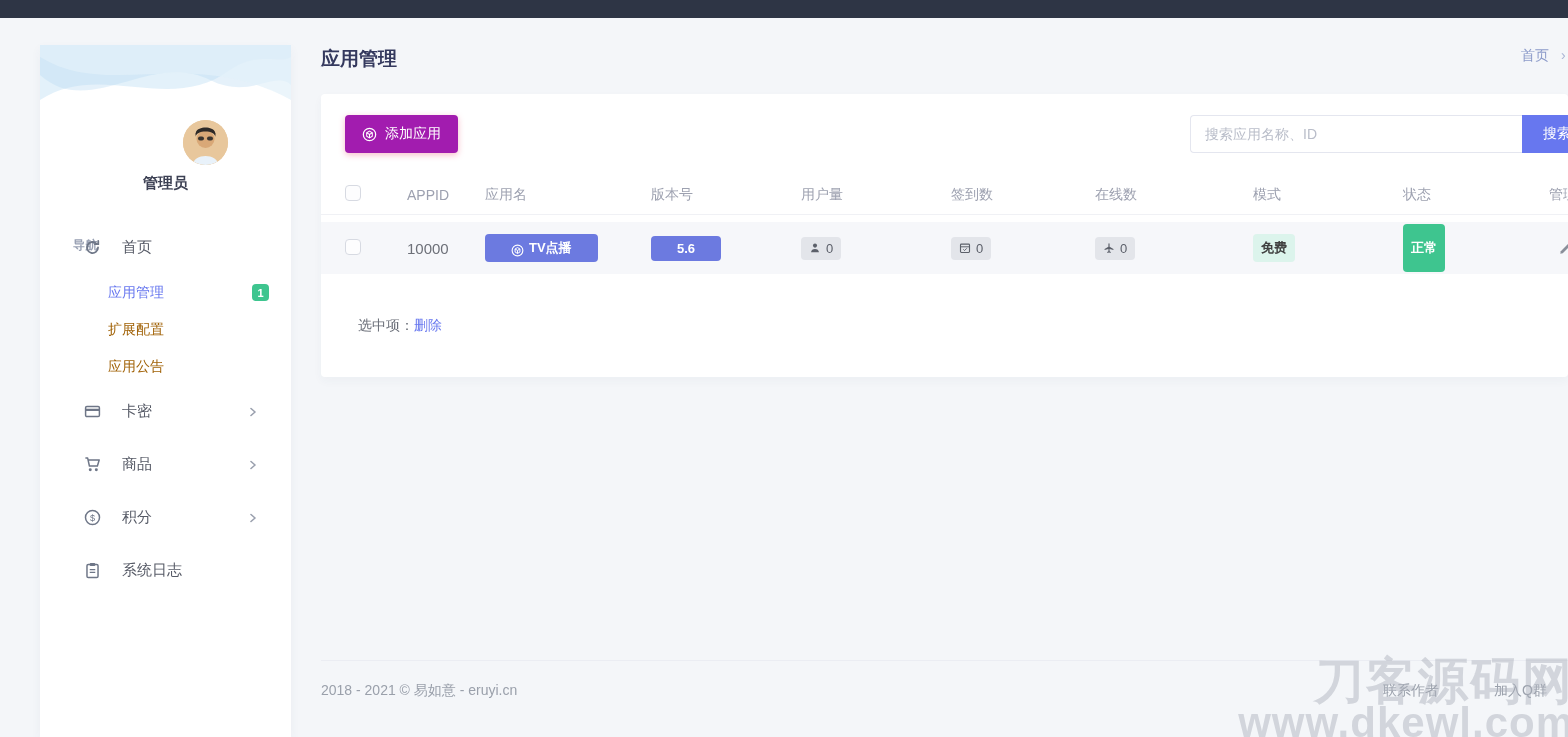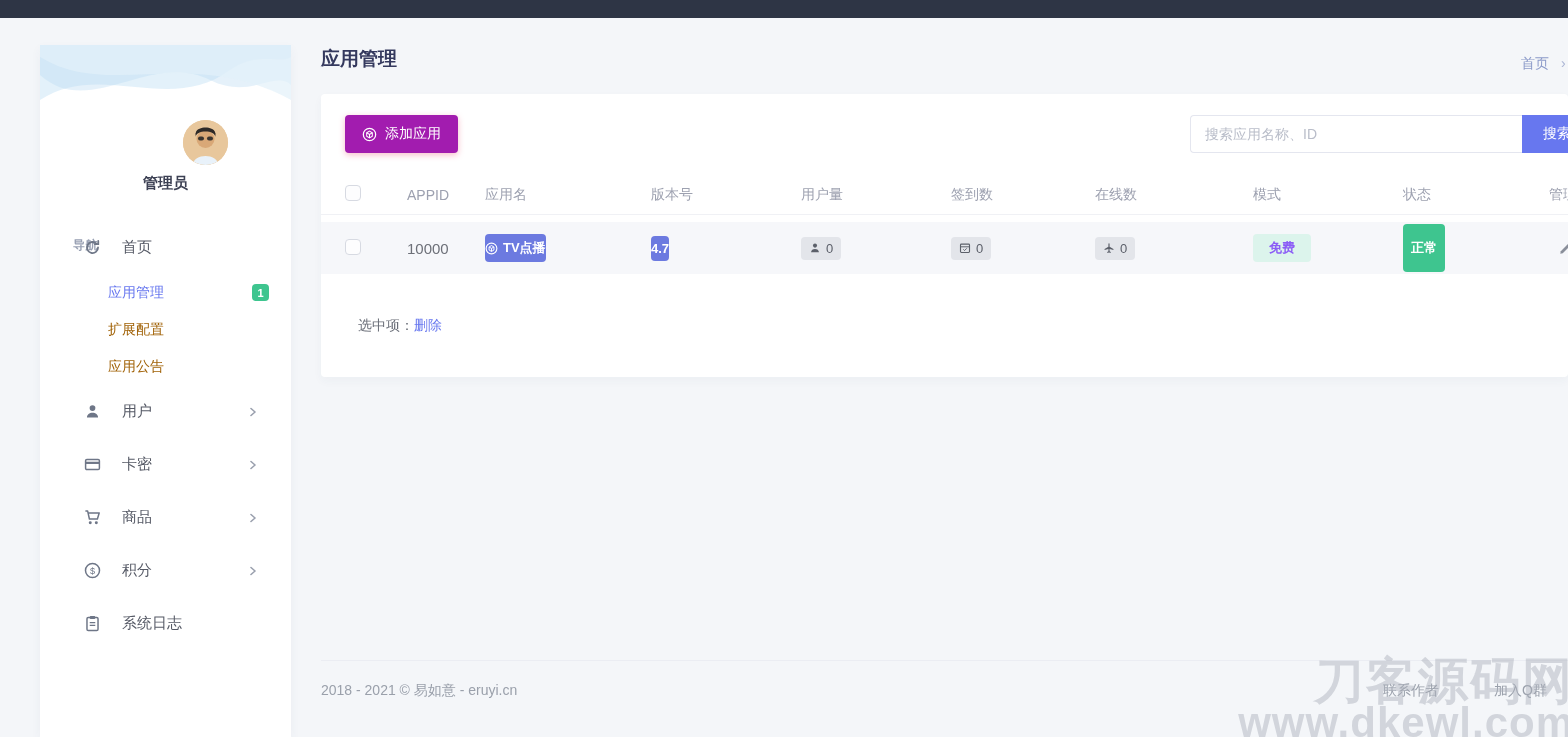--- a/index.html
+++ b/index.html
@@ -43,21 +43,21 @@
   .sub-item.active { color:#6777ef; }
   .sub-badge {
     position:absolute; right:22px; top:10px; min-width:17px; height:17px; border-radius:4px;
     background:#3ec58f; color:#fff; font-size:11px; font-weight:bold;
     display:flex; align-items:center; justify-content:center; padding:0 4px;
   }
   svg { display:block; width:100%; height:100%; }
 
   
   .page-title { position:absolute; left:321px; top:46px; font-size:19px; font-weight:bold; color:#34395e; }
-  .breadcrumb { position:absolute; left:1521px; top:47px; font-size:14px; color:#8b9ac9; white-space:nowrap;margin-top:8px; }
+  .breadcrumb { position:absolute; left:1521px; top:47px; font-size:14px; color:#8b9ac9; white-space:nowrap; }
   .breadcrumb .bc-link { cursor:pointer; }
   .breadcrumb .bc-sep { margin-left:12px; color:#aab4d4; }
 
   .card {
     position:absolute; left:321px; top:94px; width:1247px; height:283px;
     background:#fff; border-radius:4px; box-shadow:0 4px 10px rgba(60,70,110,.04);
     overflow:hidden;
   }
   .add-btn {
     position:absolute; left:24px; top:21px; height:38px; padding:0 17px;
@@ -86,34 +86,34 @@
     display:grid; grid-template-columns:62px 78px 166px 150px 150px 144px 158px 150px 114px 60px;
     align-items:center;
   }
   .tbl-head { top:81px; height:40px; border-bottom:1px solid #f0f1f5; font-size:14px; color:#9da1b0; }
   .tbl-data { top:128px; height:52px; background:#f6f7fa; font-size:15px; color:#6d7078; }
   .checkbox {
     width:16px; height:16px; border:1px solid #d7dae2; border-radius:4px; background:#fdfdfe;
     display:inline-block; cursor:pointer;
   }
   .badge-primary {
-    display:inline-flex; align-items:center; gap:5px;
+    display:inline-flex; align-items:flex-end; gap:5px;
     background:#6c7ae0; color:#fff; font-size:13px; font-weight:bold;
-    border-radius:4px; padding:5px 0;
+    border-radius:4px; padding:5px 26px;
   }
   .badge-primary .b-icon { width:13px; height:13px; display:inline-flex; }
   .badge-gray {
     display:inline-flex; align-items:center; gap:5px;
     background:#e3e5ea; color:#5c606a; font-size:13px;
     border-radius:4px; padding:4px 8px;
   }
   .badge-gray .b-icon { width:12px; height:12px; display:inline-flex; color:#5c606a; }
   .badge-success-light {
-    display:inline-block; background:#dcf4ec; color:#8b5cf6; font-size:13px; font-weight:bold;
-    border-radius:4px; padding:5px 16px;
+    display:inline-block; background:#dcf4ec; color:#404040; font-size:13px; font-weight:bold;
+    border-radius:4px; padding:5px 8px;
   }
   .badge-success {
     display:inline-block; background:#3ec58f; color:#fff; font-size:13px; font-weight:bold;
     border-radius:4px; padding:15px 8px;
   }
   .edit-icon { width:15px; height:15px; color:#8a8f9a; cursor:pointer; justify-self:end; margin-right:4px; }
   .cell-manage { justify-self:end; }
 
   .selection-line { position:absolute; left:37px; top:223px; font-size:14px; color:#6a6e78; }
   .selection-line .del-link { color:#6777ef; cursor:pointer; }
@@ -176,34 +176,20 @@
       <span>应用管理</span>
       <span class="sub-badge">1</span>
     </div>
     <div class="sub-item">
       <span>扩展配置</span>
     </div>
     <div class="sub-item">
       <span>应用公告</span>
     </div>
 
-    <div class="nav-item">
-      <span class="ni-icon">
-        <svg viewBox="0 0 16 16">
-            <circle cx="8" cy="4.8" r="2.7" fill="currentColor"></circle>
-            <path d="M2.8 13.6c0-2.8 2.3-4.4 5.2-4.4s5.2 1.6 5.2 4.4z" fill="currentColor"></path>
-          </svg>
-      </span>
-      <span>用户</span>
-      <span class="chev">
-        <svg viewBox="0 0 12 12">
-            <path d="M4 2.5 8 6 4 9.5" fill="none" stroke="currentColor" stroke-width="1.6" stroke-linecap="round" stroke-linejoin="round"></path>
-          </svg>
-      </span>
-    </div>
 
     <div class="nav-item">
       <span class="ni-icon">
         <svg viewBox="0 0 16 16">
             <rect x="1.5" y="3.2" width="13" height="9.6" rx="1.2" fill="none" stroke="currentColor" stroke-width="1.4"></rect>
             <rect x="1.5" y="5.4" width="13" height="2.1" fill="currentColor"></rect>
           </svg>
       </span>
       <span>卡密</span>
       <span class="chev">
@@ -298,21 +284,21 @@
           <svg viewBox="0 0 16 16">
               <circle cx="8" cy="8" r="6.6" fill="none" stroke="currentColor" stroke-width="1.4"></circle>
               <path d="M8 4.4 11 6.1v3.8L8 11.6 5 9.9V6.1Z" fill="none" stroke="currentColor" stroke-width="1.2"></path>
               <path d="M5 6.1 8 7.9l3-1.8M8 7.9v3.7" fill="none" stroke="currentColor" stroke-width="1.2"></path>
             </svg>
         </span>
         <span>TV点播</span>
       </span>
     </span>
     <span>
-      <span class="badge-primary">4.7</span>
+      <span class="badge-primary">5.6</span>
     </span>
     <span>
       <span class="badge-gray">
         <span class="b-icon">
           <svg viewBox="0 0 16 16">
               <circle cx="8" cy="4.8" r="2.7" fill="currentColor"></circle>
               <path d="M2.8 13.6c0-2.8 2.3-4.4 5.2-4.4s5.2 1.6 5.2 4.4z" fill="currentColor"></path>
             </svg>
         </span>
         <span>0</span>

